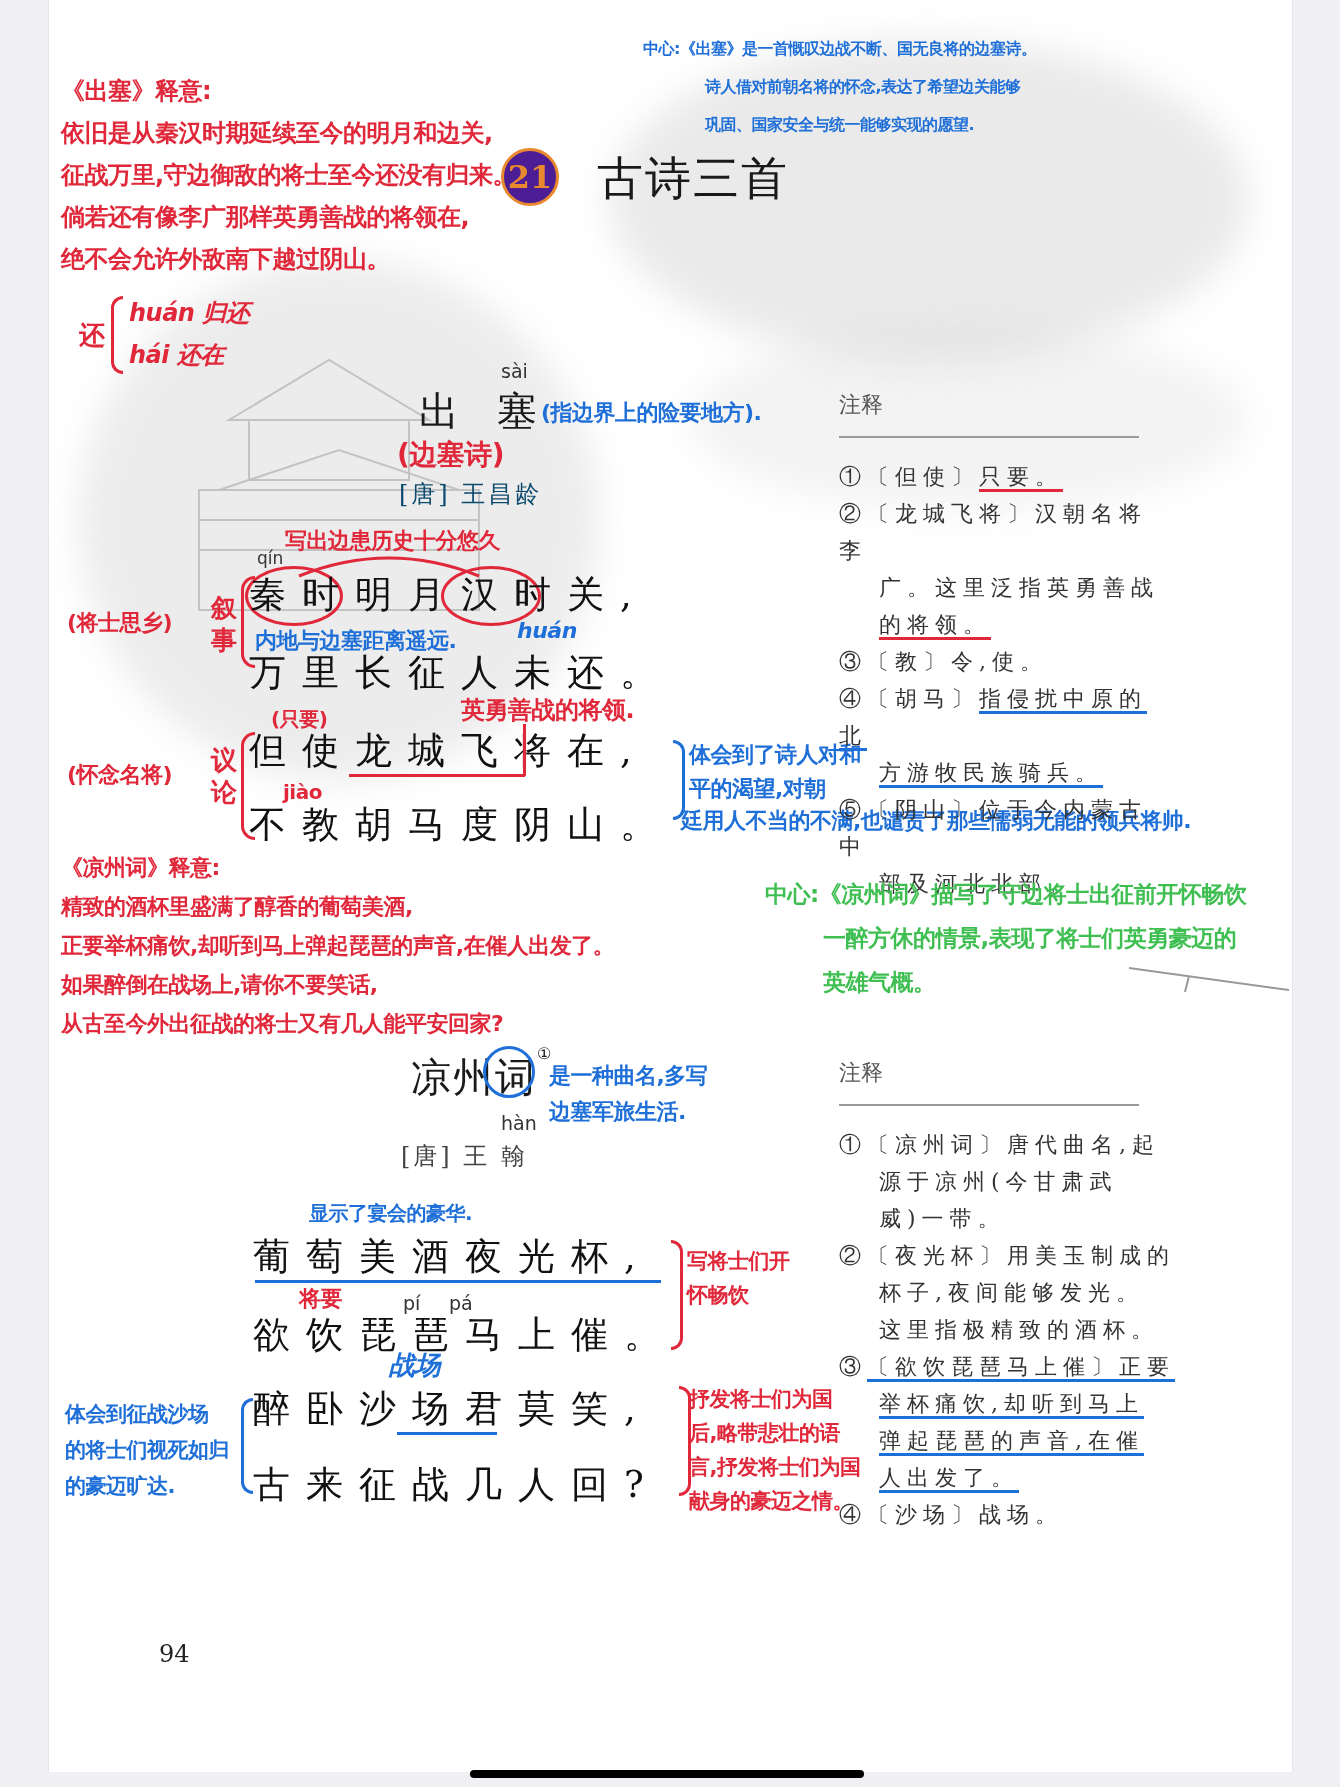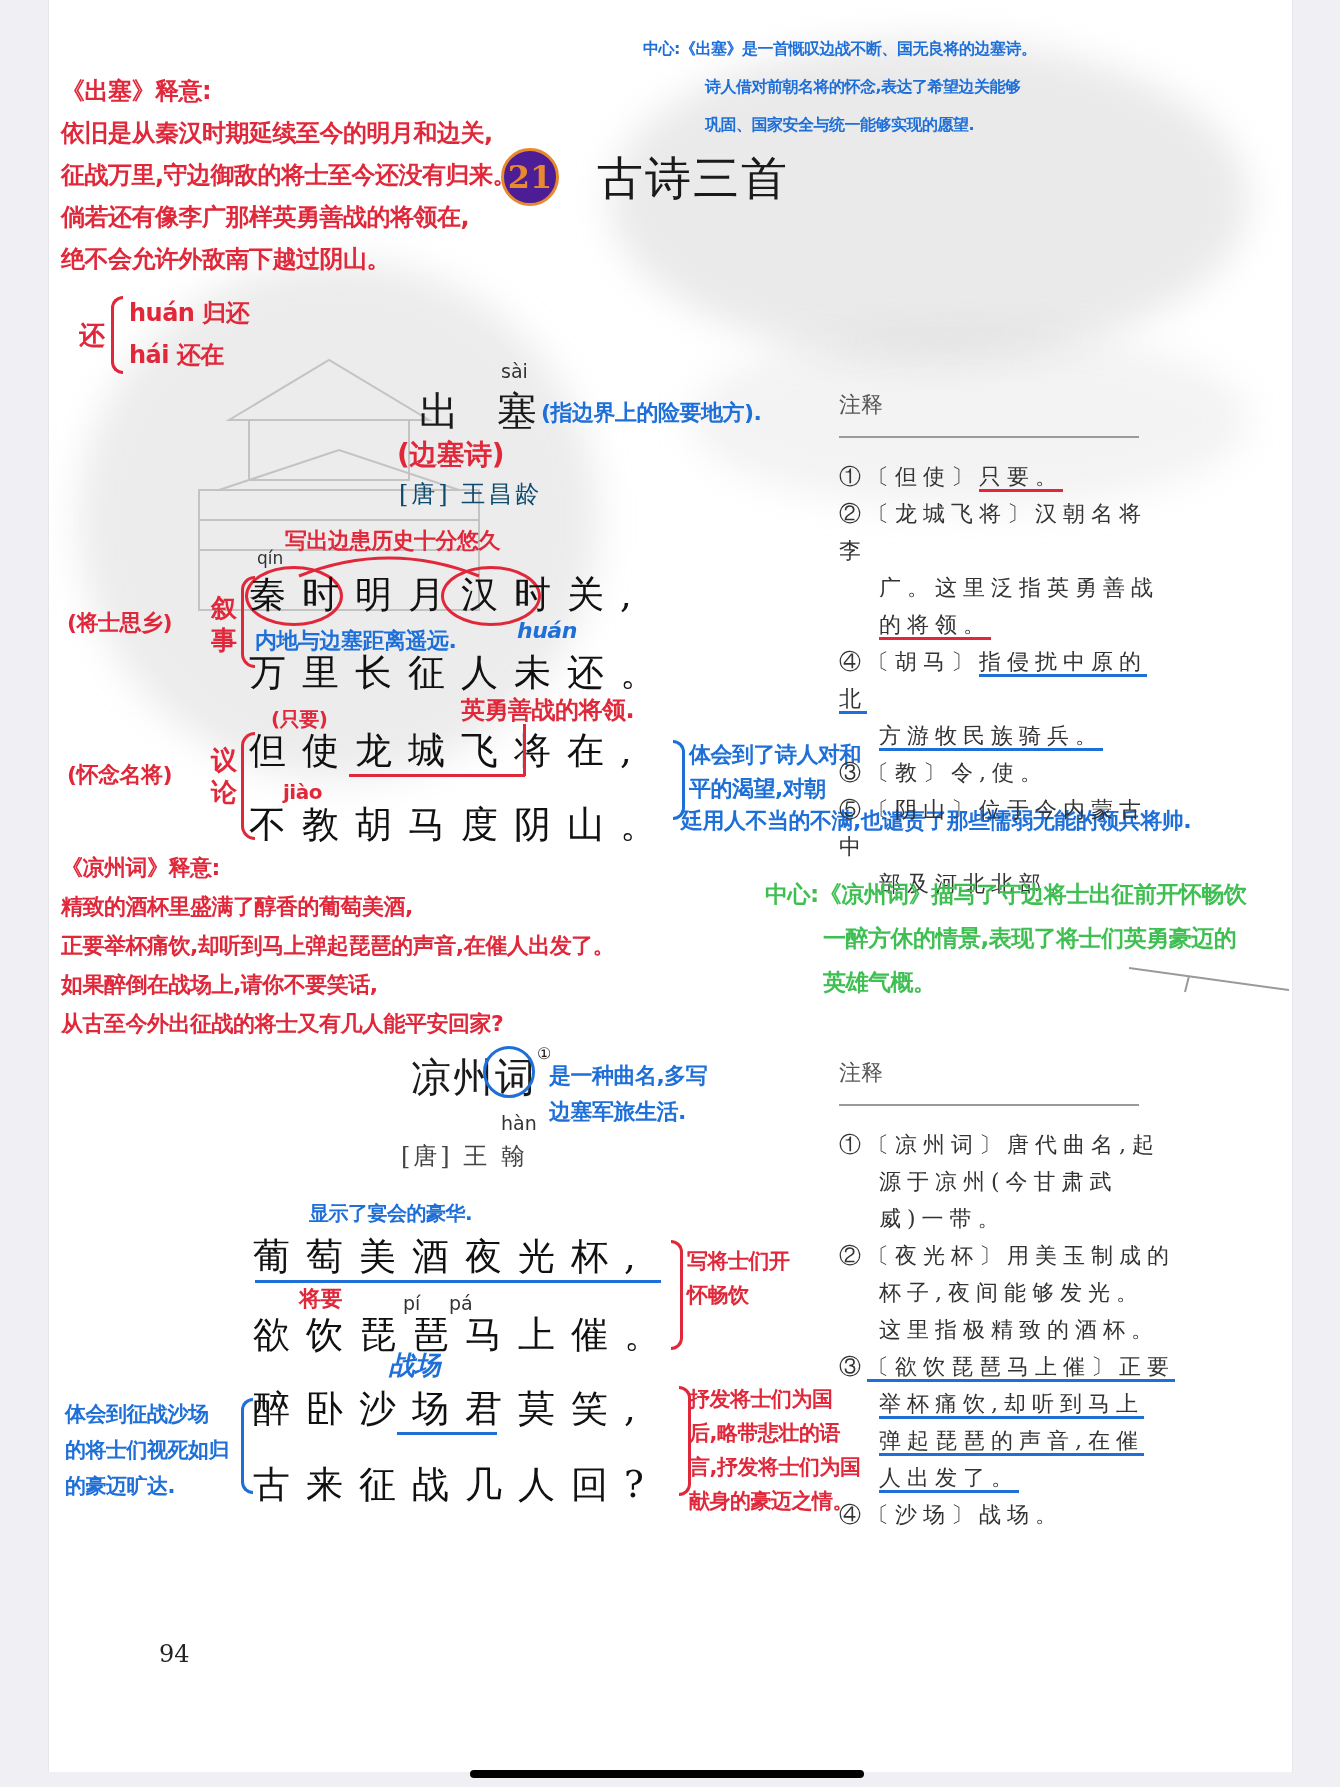--- a/index.html
+++ b/index.html
@@ -65,21 +65,21 @@
     <div style="padding-left:62px;">巩固、国家安全与统一能够实现的愿望.</div>
   </div>
 
   <div class="abs" style="left:452px;top:148px;width:58px;height:58px;border-radius:50%;background:#4c1d95;border:3px solid #e8892f;display:flex;align-items:center;justify-content:center;">
     <span style="font-family:'DejaVu Serif',serif;font-weight:bold;font-size:32px;color:#e8892f;">21</span>
   </div>
   <div class="abs serif" style="left:548px;top:148px;font-size:46px;letter-spacing:2px;">古诗三首</div>
 
   <div class="abs red hand" style="left:30px;top:318px;font-size:26px;">还</div>
   <div class="brace" style="left:62px;top:296px;width:12px;height:78px;border-color:#e0283a;"></div>
-  <div class="abs red hand" style="left:80px;top:292px;font-size:24px;line-height:42px;">
+  <div class="abs red hand" style="left:80px;top:292px;font-size:24px;line-height:42px;font-style:italic;">
     <div>huán 归还</div>
     <div>hái 还在</div>
   </div>
 
   <div class="abs pinyin" style="left:452px;top:360px;">sài</div>
   <div class="abs serif" style="left:370px;top:384px;font-size:40px;">出</div>
   <div class="abs serif" style="left:448px;top:384px;font-size:40px;">塞</div>
   <div class="abs blue hand" style="left:492px;top:398px;font-size:22px;">(指边界上的险要地方).</div>
   <div class="abs red hand" style="left:348px;top:436px;font-size:28px;">(边塞诗)</div>
   <div class="abs serif" style="left:350px;top:478px;font-size:24px;color:#0c4a6e;letter-spacing:3px;">[唐] 王昌龄</div>
@@ -120,23 +120,23 @@
   </div>
   <div class="abs blue hand" style="left:632px;top:806px;font-size:22px;white-space:nowrap;">廷用人不当的不满,也谴责了那些懦弱无能的领兵将帅.</div>
 
   <div class="abs note-title" style="left:790px;top:390px;">注释</div>
   <div class="abs note-rule" style="left:790px;top:436px;width:300px;"></div>
   <div class="abs note" style="left:790px;top:458px;width:330px;">
     <div><span>①</span><span>〔但使〕</span><span class="ul-red">只要。</span></div>
     <div><span>②</span><span>〔龙城飞将〕</span><span>汉朝名将李</span>
       <span class="indent">广。这里泛指英勇善战</span>
       <span class="indent"><span class="ul-red">的将领。</span></span></div>
+    <div><span>③</span><span>〔教〕</span><span>令,使。</span></div>
     <div><span>④</span><span>〔胡马〕</span><span class="ul-blue">指侵扰中原的北</span>
       <span class="indent"><span class="ul-blue">方游牧民族骑兵。</span></span></div>
-    <div><span>③</span><span>〔教〕</span><span>令,使。</span></div>
     <div><span>⑤</span><span>〔阴山〕</span><span>位于今内蒙古中</span>
       <span class="indent">部及河北北部。</span></div>
   </div>
 
   <div class="abs red hand" style="left:12px;top:848px;font-size:22px;line-height:39px;">
     <div>《凉州词》释意:</div>
     <div>精致的酒杯里盛满了醇香的葡萄美酒,</div>
     <div>正要举杯痛饮,却听到马上弹起琵琶的声音,在催人出发了。</div>
     <div>如果醉倒在战场上,请你不要笑话,</div>
     <div>从古至今外出征战的将士又有几人能平安回家?</div>

